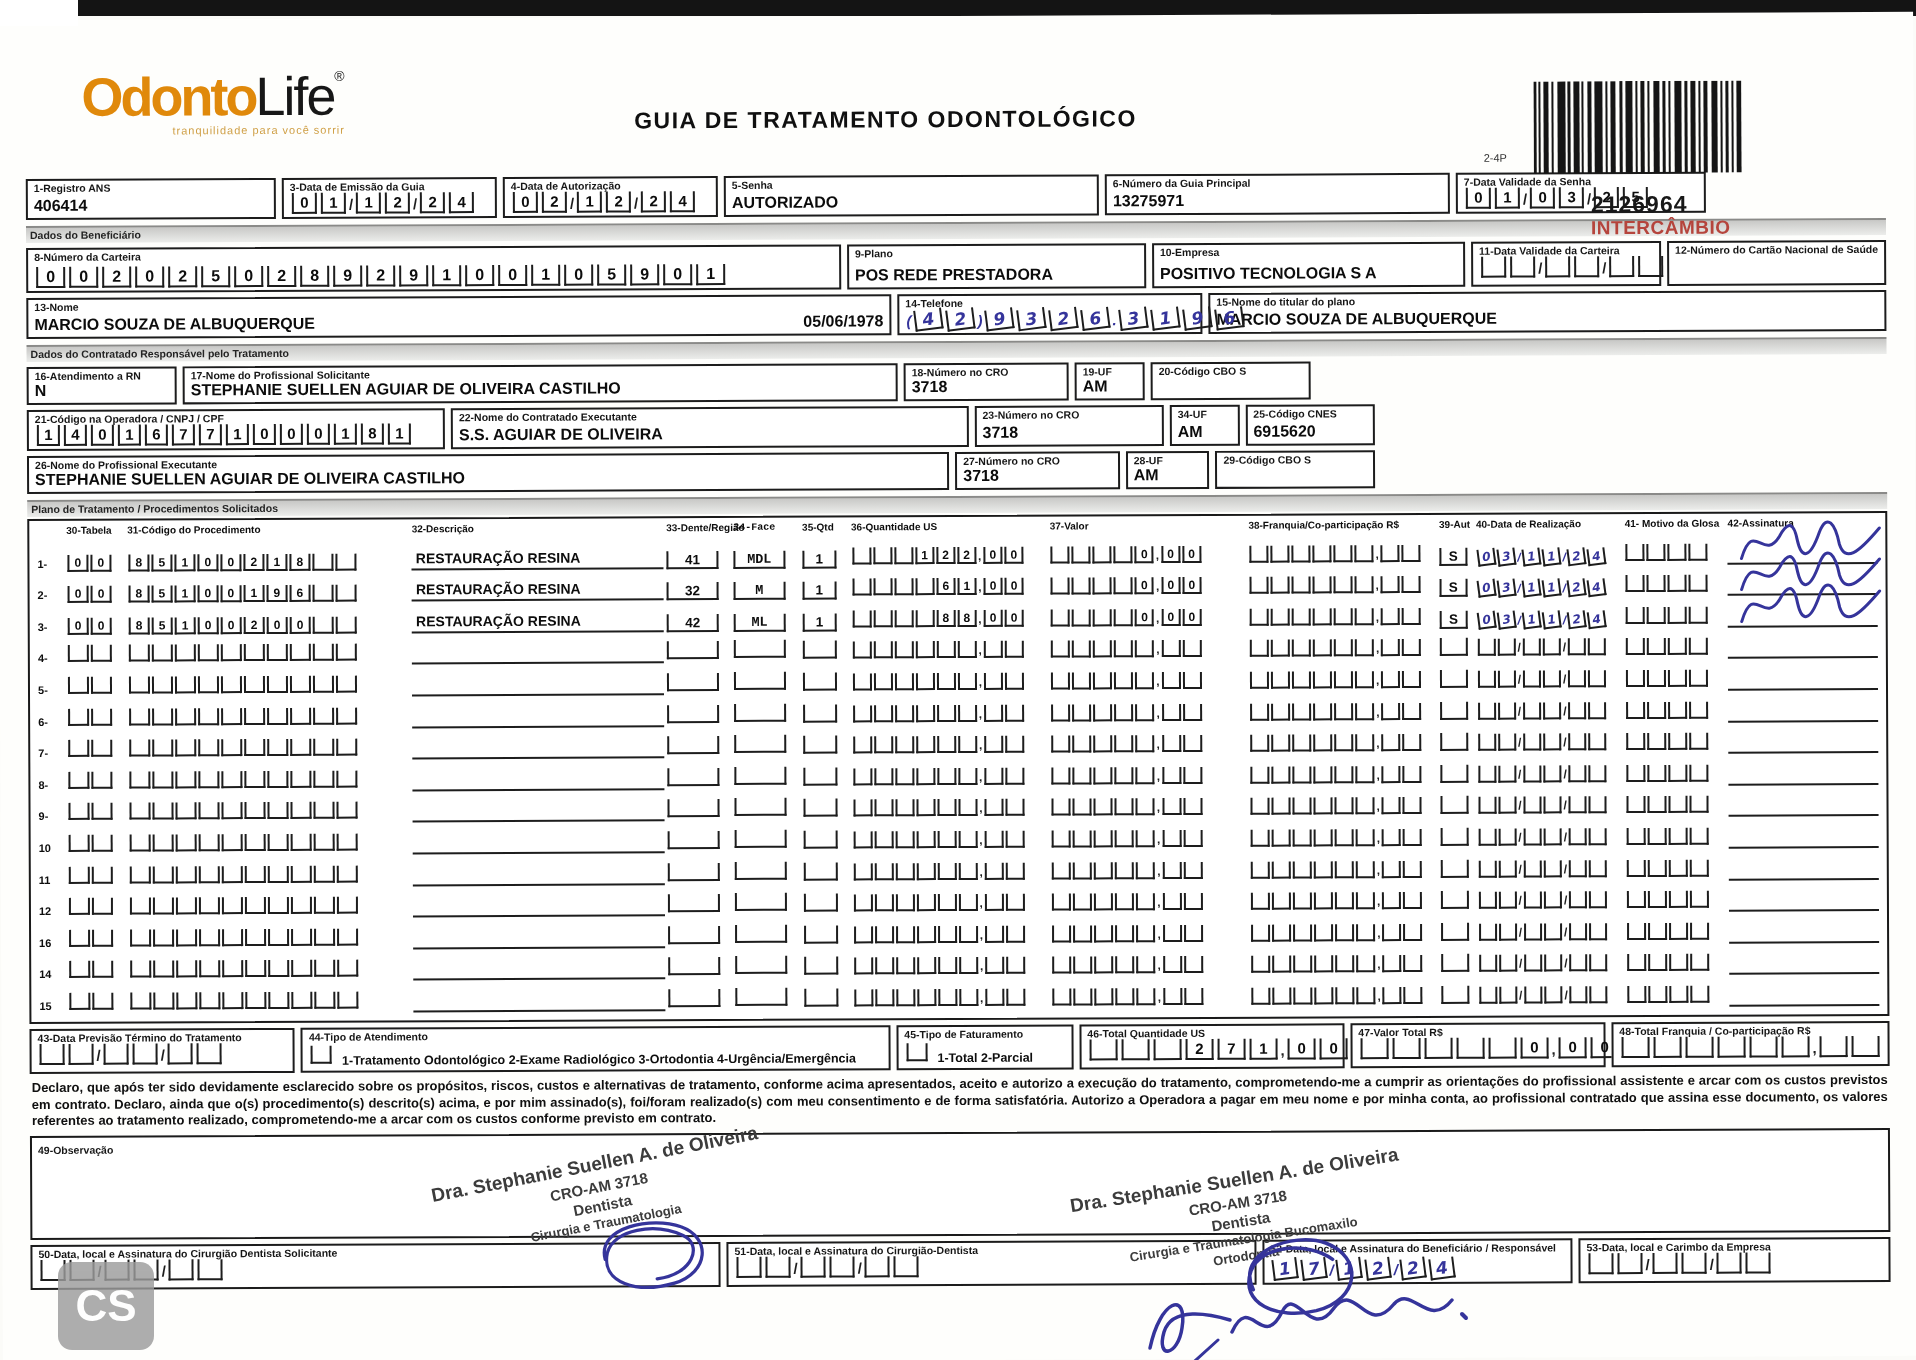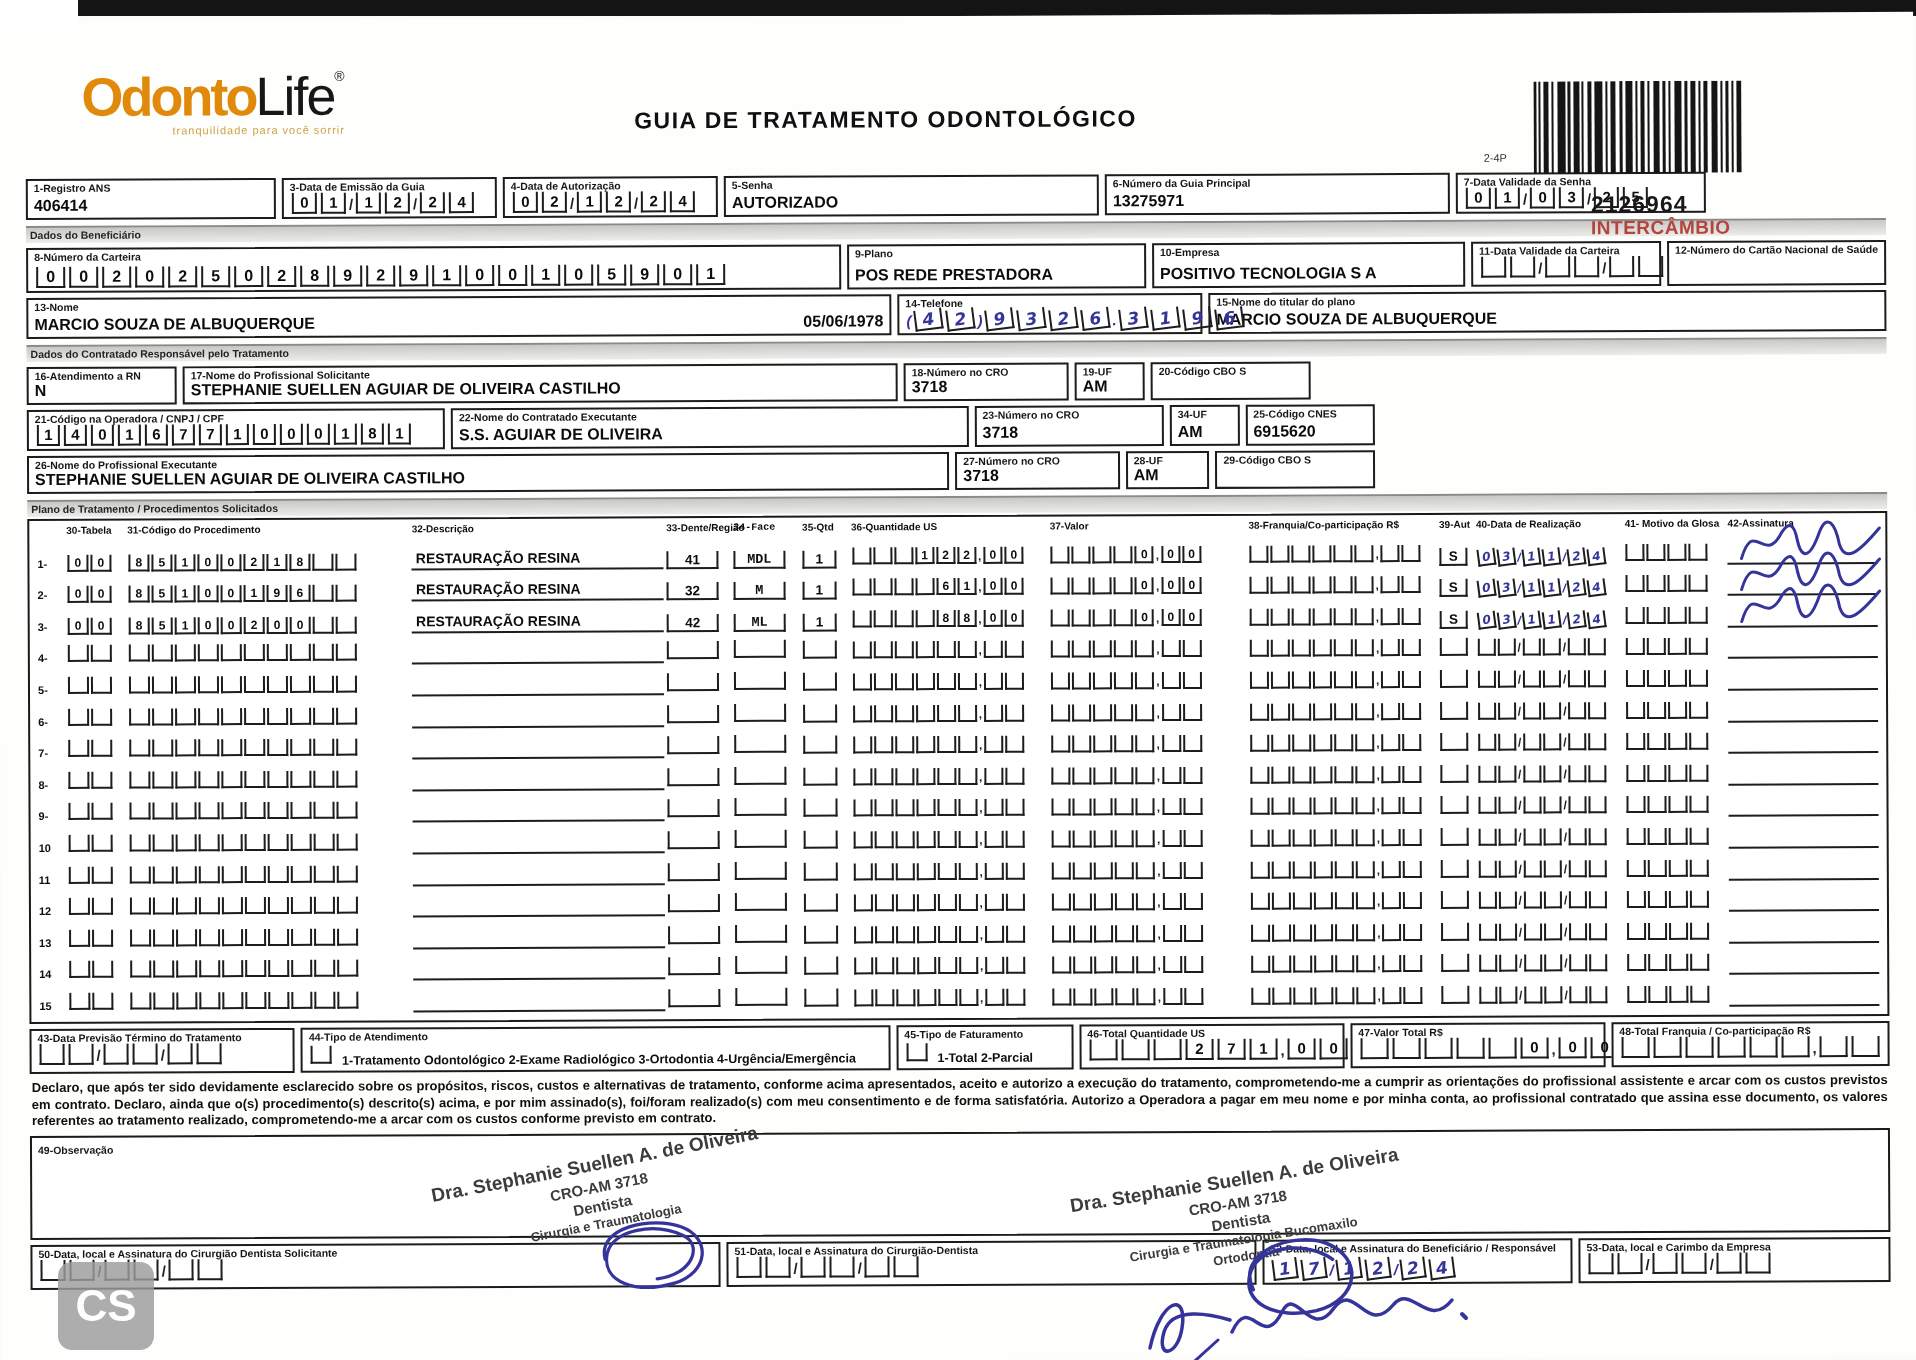--- a/index.html
+++ b/index.html
@@ -1286,21 +1286,21 @@
             </span></span>
           <span class="col-glosa"><span class="comb">
               <span class="cell"></span>
               <span class="cell"></span>
               <span class="cell"></span>
               <span class="cell"></span>
             </span></span>
           <span class="col-ass sigline"></span>
         </div>
         <div class="t-row">
-          <span class="col-rn rn">13</span>
+          <span class="col-rn rn">16</span>
           <span class="col-tab"><span class="comb">
               <span class="cell"></span>
               <span class="cell"></span>
             </span></span>
           <span class="col-cod"><span class="comb">
               <span class="cell"></span>
               <span class="cell"></span>
               <span class="cell"></span>
               <span class="cell"></span>
               <span class="cell"></span>

